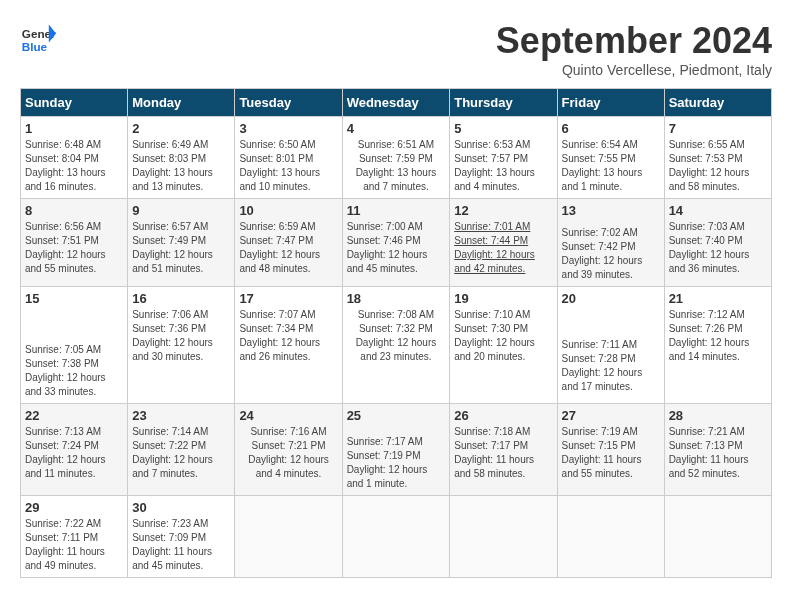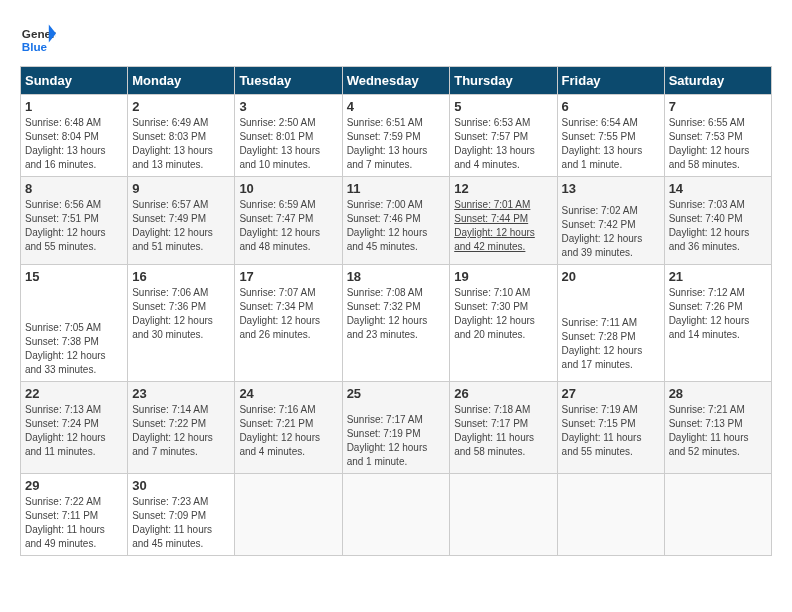--- a/index.html
+++ b/index.html
@@ -81,20 +81,24 @@
 </head>
 <body>
 
 <div class="header-area">
   <div class="logo">
     <svg class="logo-icon" viewBox="0 0 40 40">
       <text x="2" y="20" font-size="13" font-weight="bold" fill="#333" font-family="Arial">General</text>
       <text x="2" y="34" font-size="13" font-weight="bold" fill="#1a73e8" font-family="Arial">Blue</text>
       <polygon points="32,5 40,15 32,25" fill="#1a73e8"></polygon>
     </svg>
+  </div>
+  <div class="title-area">
+    <div class="month-title">September 2024</div>
+    <div class="subtitle">Quinto Vercellese, Piedmont, Italy</div>
   </div>
 </div>
 
 <table>
   <thead>
     <tr>
     <th>Sunday</th>
         <th>Monday</th>
         <th>Tuesday</th>
         <th>Wednesday</th>
@@ -114,28 +118,28 @@
         </td>
         <td>
           <span class="day-num">2</span>
           <div class="day-info" style="white-space: pre-line;">Sunrise: 6:49 AM
 Sunset: 8:03 PM
 Daylight: 13 hours
 and 13 minutes.</div>
         </td>
         <td>
           <span class="day-num">3</span>
-          <div class="day-info" style="white-space: pre-line;">Sunrise: 2:50 AM
+          <div class="day-info" style="white-space: pre-line;">Sunrise: 6:50 AM
 Sunset: 8:01 PM
 Daylight: 13 hours
 and 10 minutes.</div>
         </td>
         <td>
           <span class="day-num">4</span>
-          <div class="day-info" style="white-space: pre-line;">Sunrise: 6:51 AM
+          <div class="day-info" style="white-space: pre-line; text-align: center;">Sunrise: 6:51 AM
 Sunset: 7:59 PM
 Daylight: 13 hours
 and 7 minutes.</div>
         </td>
         <td>
           <span class="day-num">5</span>
           <div class="day-info" style="white-space: pre-line;">Sunrise: 6:53 AM
 Sunset: 7:57 PM
 Daylight: 13 hours
 and 4 minutes.</div>
@@ -223,21 +227,21 @@
         </td>
         <td>
           <span class="day-num">17</span>
           <div class="day-info" style="white-space: pre-line;">Sunrise: 7:07 AM
 Sunset: 7:34 PM
 Daylight: 12 hours
 and 26 minutes.</div>
         </td>
         <td>
           <span class="day-num">18</span>
-          <div class="day-info" style="white-space: pre-line;">Sunrise: 7:08 AM
+          <div class="day-info" style="white-space: pre-line; text-align: center;">Sunrise: 7:08 AM
 Sunset: 7:32 PM
 Daylight: 12 hours
 and 23 minutes.</div>
         </td>
         <td>
           <span class="day-num">19</span>
           <div class="day-info" style="white-space: pre-line;">Sunrise: 7:10 AM
 Sunset: 7:30 PM
 Daylight: 12 hours
 and 20 minutes.</div>
@@ -267,21 +271,21 @@
         </td>
         <td>
           <span class="day-num">23</span>
           <div class="day-info" style="white-space: pre-line;">Sunrise: 7:14 AM
 Sunset: 7:22 PM
 Daylight: 12 hours
 and 7 minutes.</div>
         </td>
         <td>
           <span class="day-num">24</span>
-          <div class="day-info" style="white-space: pre-line;">Sunrise: 7:16 AM
+          <div class="day-info" style="white-space: pre-line; text-align: center;">Sunrise: 7:16 AM
 Sunset: 7:21 PM
 Daylight: 12 hours
 and 4 minutes.</div>
         </td>
         <td>
           <span class="day-num">25</span>
           <div class="day-info" style="white-space: pre-line; margin-top: 12px;">Sunrise: 7:17 AM
 Sunset: 7:19 PM
 Daylight: 12 hours
 and 1 minute.</div>

